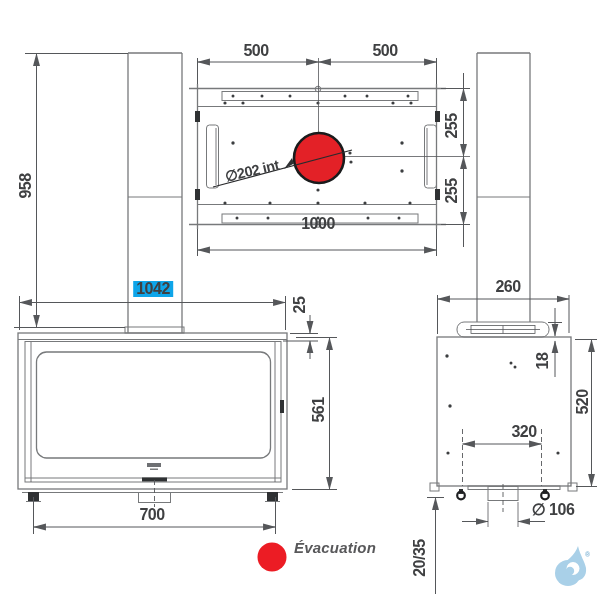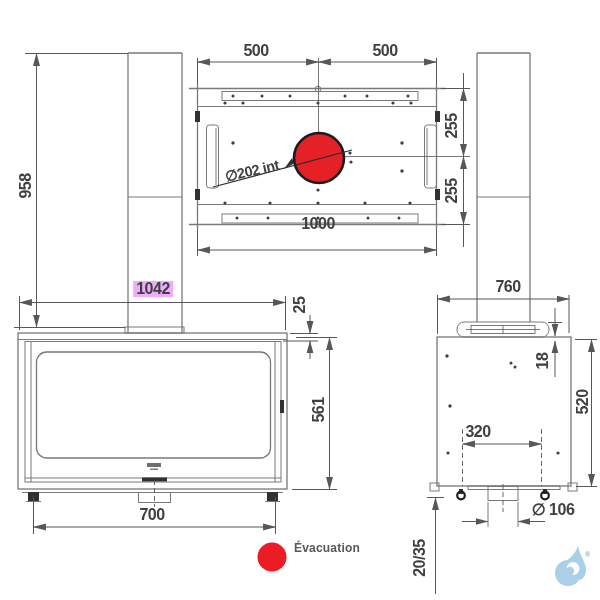--- a/index.html
+++ b/index.html
@@ -15,24 +15,24 @@
   .d{stroke:var(--dim-gray);stroke-width:1;fill:none;}
   .thin{stroke:var(--dim-gray);stroke-width:.8;fill:none;}
   .dash{stroke:var(--dim-gray);stroke-width:.9;fill:none;stroke-dasharray:5 3;}
   .blk{fill:#2f3133;stroke:none;}
   .dot{fill:#3c3e40;stroke:none;}
   .red{fill:var(--flue-red);stroke:#1a1b1c;stroke-width:2.6;}
   marker path{fill:var(--dim-gray);}
   .lbl{position:absolute;transform:translate(-50%,-50%);color:var(--text-dark);
        font-weight:bold;font-size:16px;letter-spacing:-.5px;white-space:nowrap;line-height:1;}
   .rot{transform:translate(-50%,-50%) rotate(-90deg);}
-  .bg{background:#f0abfc;padding:0 3px;}
+  .bg{background:#0ea5e9;padding:0 3px;}
   .flue-lbl{font-size:14.5px;transform:translate(-50%,-50%) rotate(-13deg);}
   .legend-text{position:absolute;color:var(--legend-text);font-weight:bold;
-       font-size:12px;line-height:20px;letter-spacing:.2px;}
+       font-size:15px;line-height:20px;letter-spacing:.2px;font-style:italic;}
   .reg{position:absolute;color:#7fb4d6;font-size:7px;font-weight:bold;}
 </style>
 </head>
 <body>
 
 <div id="stage">
 
 <svg width="600" height="600" viewBox="0 0 600 600">
   <defs>
     <marker id="arr" viewBox="0 0 12 8" refX="11.5" refY="4" markerWidth="13" markerHeight="9" orient="auto-start-reverse" markerUnits="userSpaceOnUse">
@@ -227,24 +227,24 @@
 <div class="lbl rot" style="left:452px;top:191px">255</div>
 <div class="lbl" style="left:318px;top:224px">1000</div>
 <div class="lbl flue-lbl" style="left:252px;top:171px">∅202 int</div>
 
 <div class="lbl rot" style="left:26px;top:186px">958</div>
 <div class="lbl bg" style="left:153px;top:289px">1042</div>
 <div class="lbl rot" style="left:300px;top:305px">25</div>
 <div class="lbl rot" style="left:319px;top:410px">561</div>
 <div class="lbl" style="left:152px;top:515px">700</div>
 
-<div class="lbl" style="left:508px;top:287px">760</div>
+<div class="lbl" style="left:508px;top:287px">260</div>
 <div class="lbl rot" style="left:543px;top:361px">18</div>
 <div class="lbl rot" style="left:583px;top:402px">520</div>
-<div class="lbl" style="left:478px;top:432px">320</div>
+<div class="lbl" style="left:524px;top:432px">320</div>
 <div class="lbl" style="left:553px;top:510px">∅ 106</div>
 <div class="lbl rot" style="left:420px;top:558px">20/35</div>
 
 <div class="legend-text" style="left:294px;top:538px">
   <div>Évacuation</div>
 </div>
 
 <div class="reg" style="left:585px;top:551px">®</div>
 
 </div>

